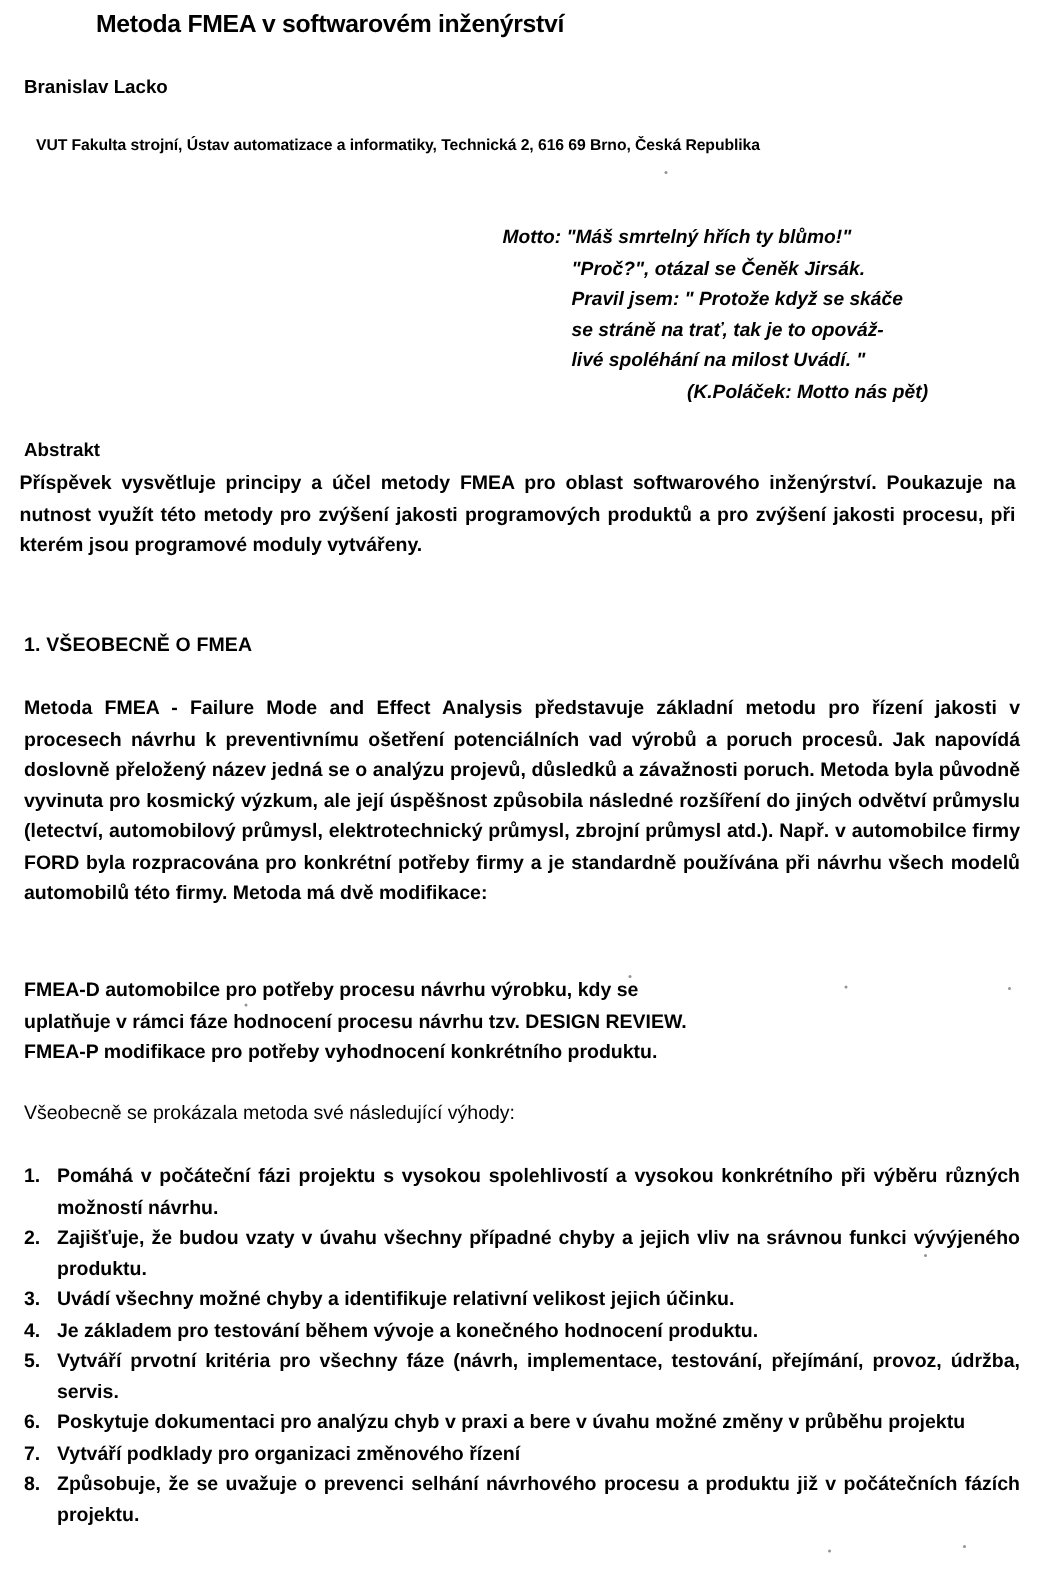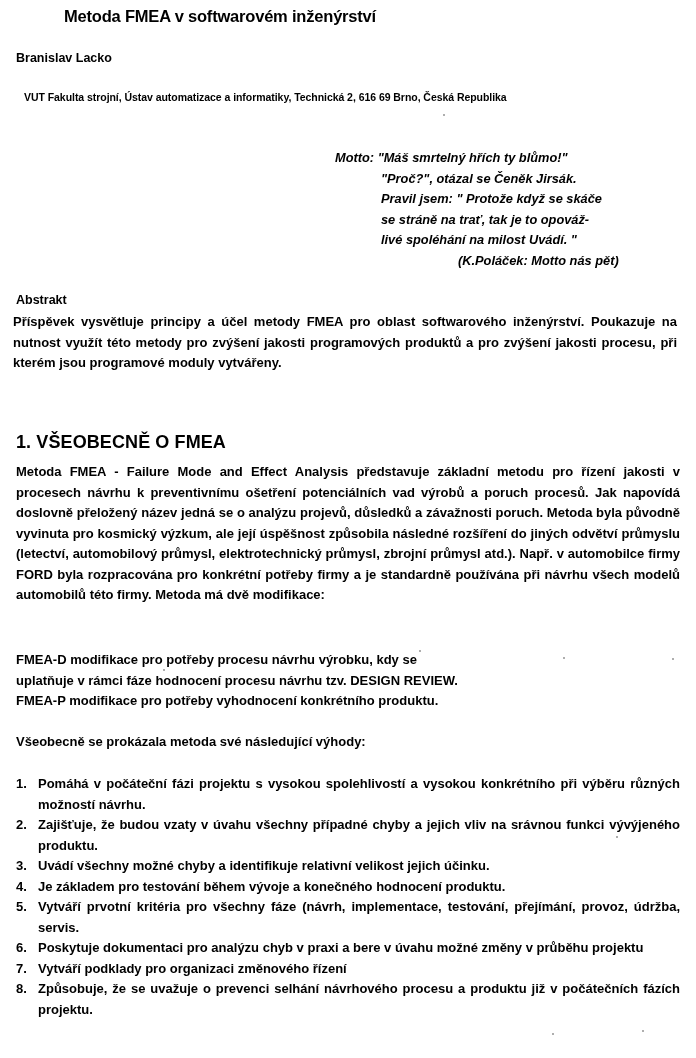--- a/index.html
+++ b/index.html
@@ -93,22 +93,22 @@
     font-size: 13px;
     line-height: 20.5px;
     text-align: justify;
     font-weight: 600;
   }
 
   
   .section-heading {
     position: absolute;
     left: 16px;
-    top: 433px;
-    font-size: 18px;
+    top: 421px;
+    font-size: 13px;
     font-weight: bold;
     letter-spacing: 0.1px;
     line-height: 18px;
     white-space: nowrap;
     text-align: center;
   }
 
   
   .section-para {
     position: absolute;
@@ -133,21 +133,21 @@
   }
   .mod-line { white-space: nowrap; }
 
   
   .adv-intro {
     position: absolute;
     left: 16px;
     top: 732px;
     font-size: 13px;
     line-height: 20.5px;
-    font-weight: 700;
+    font-weight: 400;
     white-space: nowrap;
   }
 
   
   .adv-list {
     position: absolute;
     left: 16px;
     top: 774px;
     width: 664px;
     font-size: 13px;
@@ -207,21 +207,21 @@
   </div>
 
   <div class="abstract-heading">Abstrakt</div>
   <div class="abstract-body">Příspěvek vysvětluje principy a účel metody FMEA pro oblast softwarového inženýrství. Poukazuje na nutnost využít této metody pro zvýšení jakosti programových produktů a pro zvýšení jakosti procesu, při kterém jsou programové moduly vytvářeny.</div>
 
   <div class="section-heading">1. VŠEOBECNĚ O FMEA</div>
 
   <div class="section-para">Metoda FMEA - Failure Mode and Effect Analysis představuje základní metodu pro řízení jakosti v procesech návrhu k preventivnímu ošetření potenciálních vad výrobů a poruch procesů. Jak napovídá doslovně přeložený název jedná se o analýzu projevů, důsledků a závažnosti poruch. Metoda byla původně vyvinuta pro kosmický výzkum, ale její úspěšnost způsobila následné rozšíření do jiných odvětví průmyslu (letectví, automobilový průmysl, elektrotechnický průmysl, zbrojní průmysl atd.). Např. v automobilce firmy FORD byla rozpracována pro konkrétní potřeby firmy a je standardně používána při návrhu všech modelů automobilů této firmy. Metoda má dvě modifikace:</div>
 
   <div class="mod-block">
-    <div class="mod-line">FMEA-D modifikace pro potřeby procesu návrhu výrobku, kdy se</div>
+    <div class="mod-line">FMEA-D automobilce pro potřeby procesu návrhu výrobku, kdy se</div>
     <div class="mod-line">uplatňuje v rámci fáze hodnocení procesu návrhu tzv. DESIGN REVIEW.</div>
     <div class="mod-line">FMEA-P modifikace pro potřeby vyhodnocení konkrétního produktu.</div>
   </div>
 
   <div class="adv-intro">Všeobecně se prokázala metoda své následující výhody:</div>
 
   <ol class="adv-list">
     <li class="justify">
       <span class="num">1.</span>
       <span class="txt">Pomáhá v počáteční fázi projektu s vysokou spolehlivostí a vysokou konkrétního při výběru různých možností návrhu.</span>

